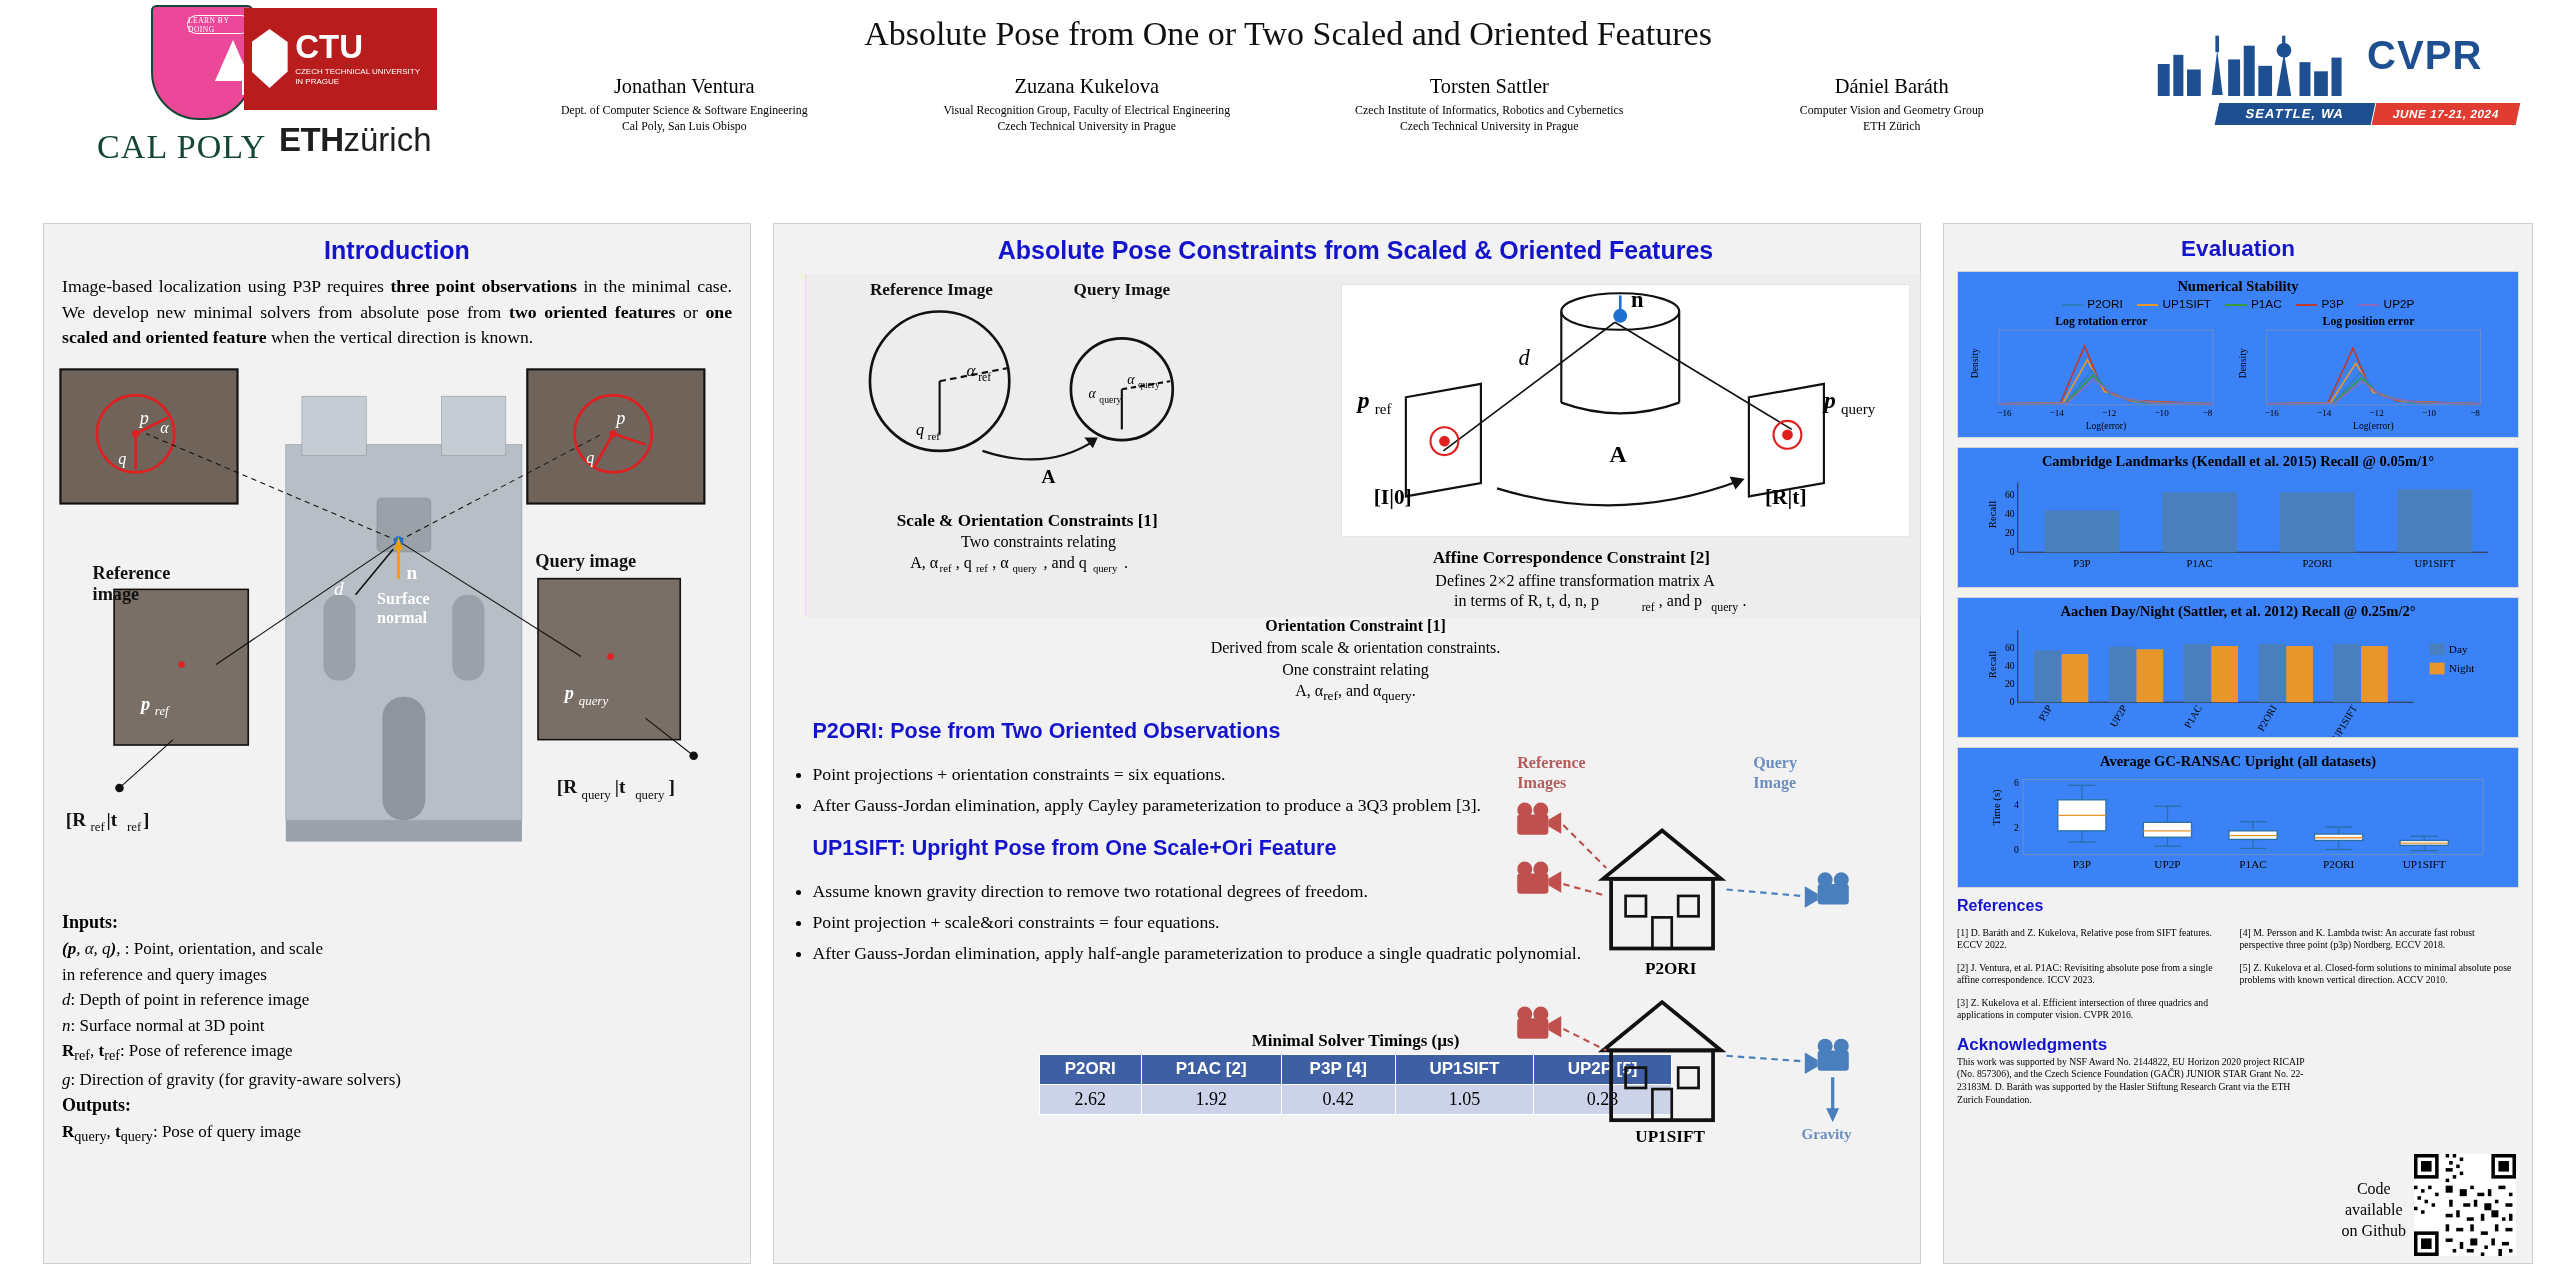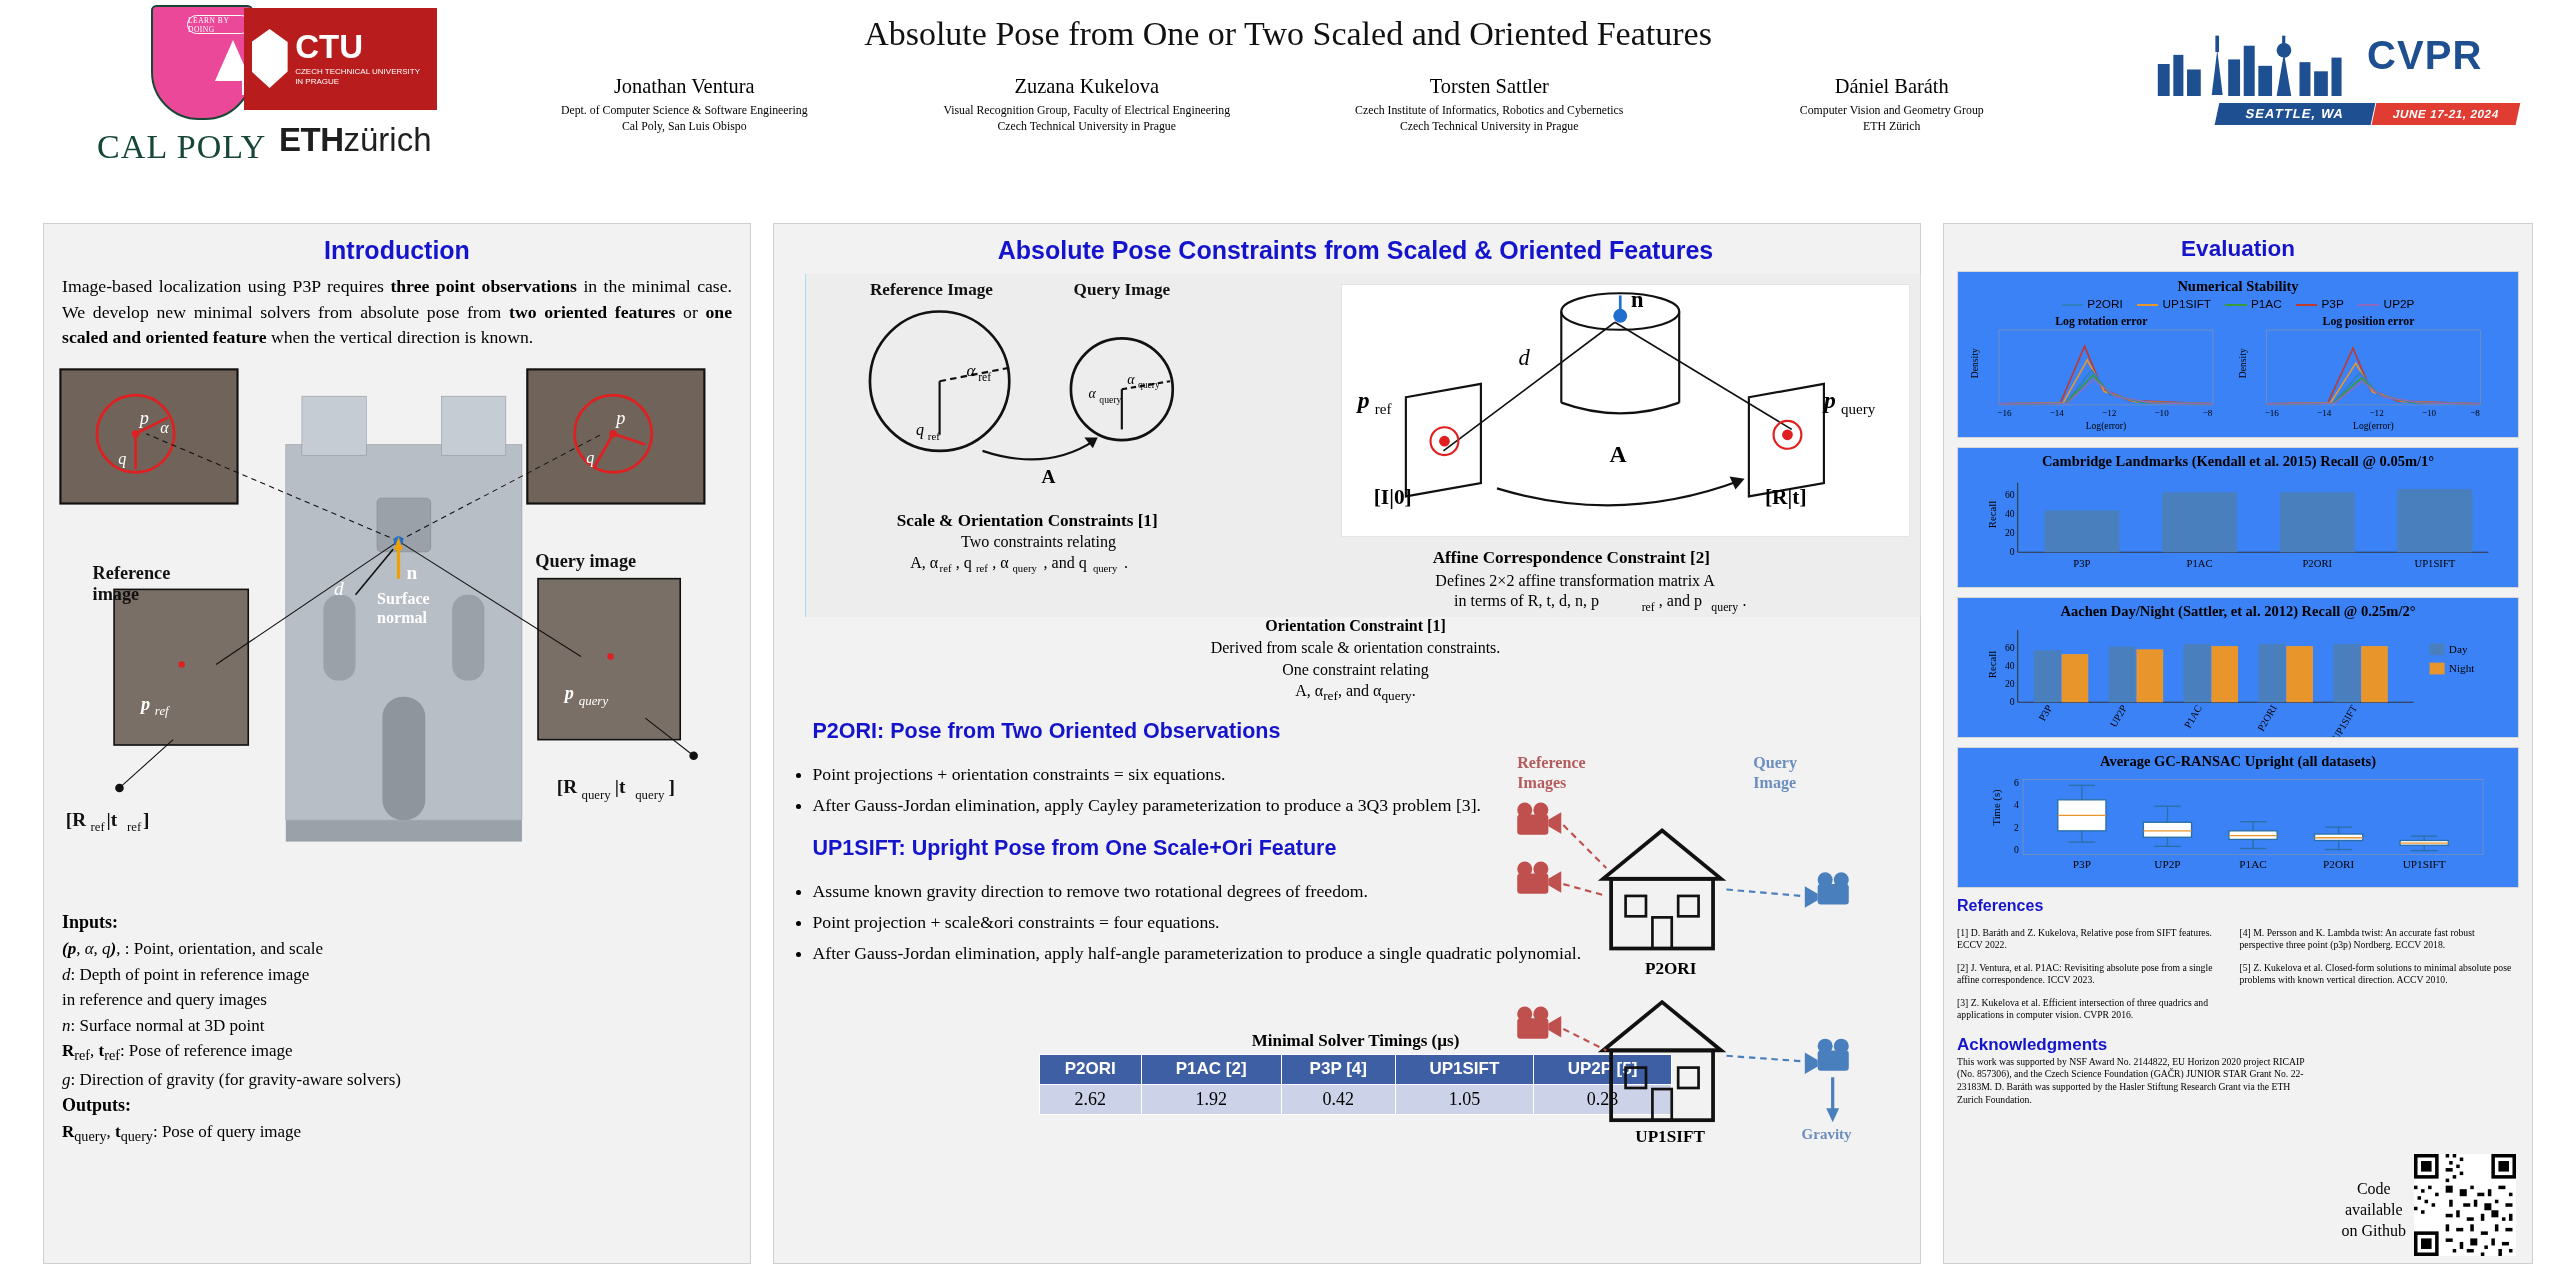--- a/index.html
+++ b/index.html
@@ -75,21 +75,21 @@
   .b { font-weight:bold; }
 
   
   .fig1 { position:relative; margin:14px 10.7px 0 10.7px; height:542px; background:#f2f2f2; }
 
   .inputs { font-size:17px; line-height:1.5; padding:3.2px 18px 0 18px; }
   .inputs .hd { font-weight:bold; font-size:18px; }
   .it { font-style:italic; }
 
   
-  .c2-diagram { position:relative; margin:3.2px 14px 0 14px; height:343px; background:#7dd3fc; }
+  .c2-diagram { position:relative; margin:3.2px 14px 0 14px; height:343px; background:#fde047; }
   .cap { position:absolute; text-align:center; font-size:16px; line-height:1.35; }
   .cap .hd { font-weight:bold; }
 
   .c2-list { font-size:17.7px; line-height:1.45; padding:0 21.5px; }
   .c2-list li { margin-bottom:5.4px; text-align:justify; }
   .sub-head { color:#1414cc; font-family:"Liberation Sans", sans-serif; font-weight:bold;
     font-size:21.5px; padding:0 21.5px; margin:7.5px 0 5.4px 0;}
 
   .timing-title { text-align:center; font-weight:bold; font-size:17px; margin:5.4px 0 3.2px 0; }
   table.timing { width:633px; margin:0 auto; border-collapse:collapse; font-size:18px; }
@@ -277,22 +277,22 @@
         <text x="981" y="810" font-size="24" fill="#111">query</text>
         <text x="1043" y="800" font-size="36" font-weight="bold" fill="#111">|t</text>
         <text x="1081" y="810" font-size="24" fill="#111">query</text>
         <text x="1143" y="800" font-size="36" font-weight="bold" fill="#111">]</text>
       </svg>
     </div>
 
     <div class="inputs">
       <div class="hd">Inputs:</div>
       <div><span class="b it">(p</span><span class="it">, α, q</span><span class="b it">)</span>, : Point, orientation, and scale</div>
+      <div>in reference and query images</div>
       <div><span class="it">d</span>: Depth of point in reference image</div>
-      <div>in reference and query images</div>
       <div><span class="it">n</span>: Surface normal at 3D point</div>
       <div><span class="b">R</span><sub>ref</sub>, <span class="b">t</span><sub>ref</sub>: Pose of reference image</div>
       <div><span class="it">g</span>: Direction of gravity (for gravity-aware solvers)</div>
       <div class="hd">Outputs:</div>
       <div><span class="b">R</span><sub>query</sub>, <span class="b">t</span><sub>query</sub>: Pose of query image</div>
     </div>
   </div>
 
   <div class="col col2">
     <div class="sec-title">Absolute Pose Constraints from Scaled &amp; Oriented Features</div>

